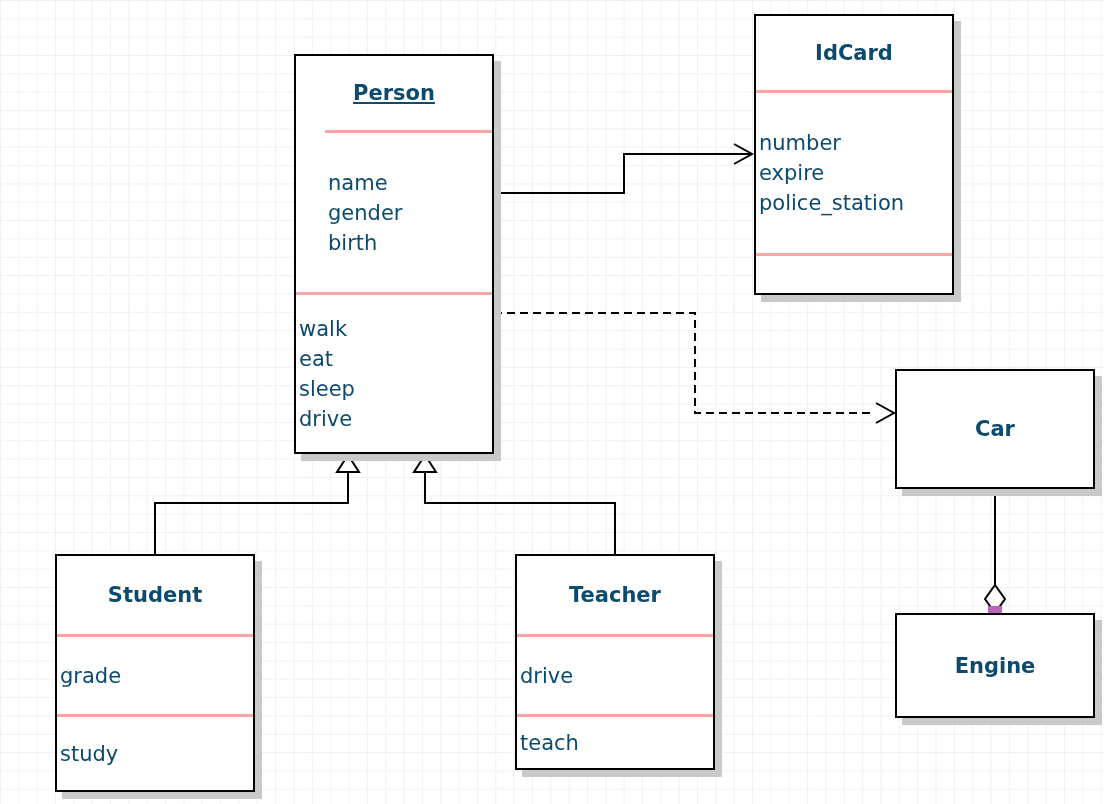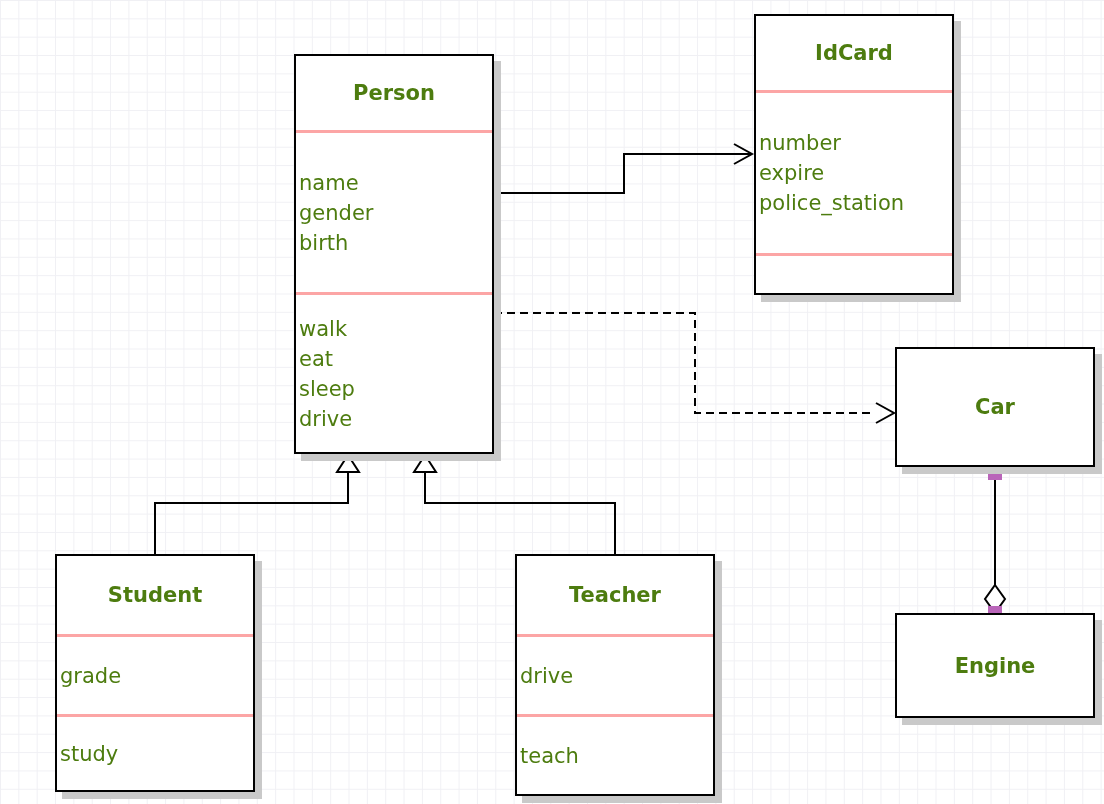--- a/index.html
+++ b/index.html
@@ -20,50 +20,50 @@
   .edges .dashed { stroke-dasharray:8 5; }
 
   .uml-class {
     position:absolute;
     box-sizing:border-box;
     background:#ffffff;
     border:2px solid #000;
     box-shadow:7px 7px 0 0 #c9c9c9;
     display:flex;
     flex-direction:column;
-    color:#4d7c0f;
+    color:#0c4a6e;
   }
   .uml-title {
     display:flex; align-items:center; justify-content:center;
     font-weight:bold; font-size:21px;
     flex:0 0 auto;
   }
   .uml-section {
     border-top:3px solid #fca5a5;
     display:flex; flex-direction:column; justify-content:center;
     padding-left:3px;
     font-size:21px; line-height:30px;
     flex:0 0 auto;
     box-sizing:border-box;
   }
   .uml-section.fill { flex:1 1 auto; }
   .single { justify-content:center; }
   .single .uml-title { flex:1 1 auto; }
 
   
   .c-person  { left:294px; top:54px;  width:200px; height:400px; }
-  .c-person  .s-title { height:74px; }
-  .c-person  .s-attrs { height:162px; }
+  .c-person  .s-title { height:74px;text-decoration:underline; }
+  .c-person  .s-attrs { height:162px;margin-left:29px; }
   .c-idcard  { left:754px; top:14px;  width:200px; height:281px; }
   .c-idcard  .s-title { height:74px; }
   .c-idcard  .s-attrs { height:163px; }
-  .c-car     { left:895px; top:347px; width:200px; height:120px; }
+  .c-car     { left:895px; top:369px; width:200px; height:120px; }
   .c-engine  { left:895px; top:613px; width:200px; height:105px; }
   .c-student { left:55px;  top:554px; width:200px; height:238px; }
-  .c-teacher { left:515px; top:554px; width:200px; height:242px; }
+  .c-teacher { left:515px; top:554px; width:200px; height:216px; }
   .c-student .s-title, .c-teacher .s-title { height:78px; }
   .c-student .s-attrs, .c-teacher .s-attrs { height:80px; }
 </style>
 </head>
 <body>
 
 <div class="canvas">
 
   <svg class="edges" viewBox="0 0 1104 804" xmlns="http://www.w3.org/2000/svg">
 

